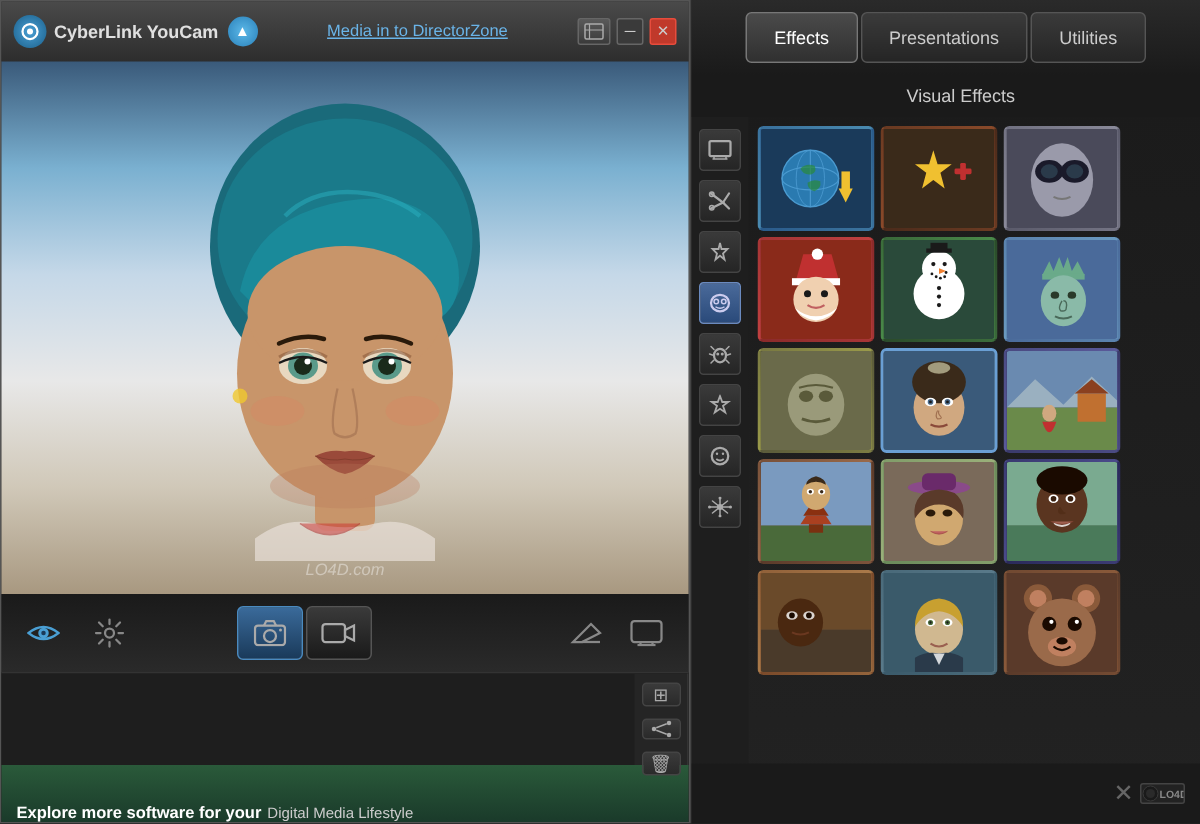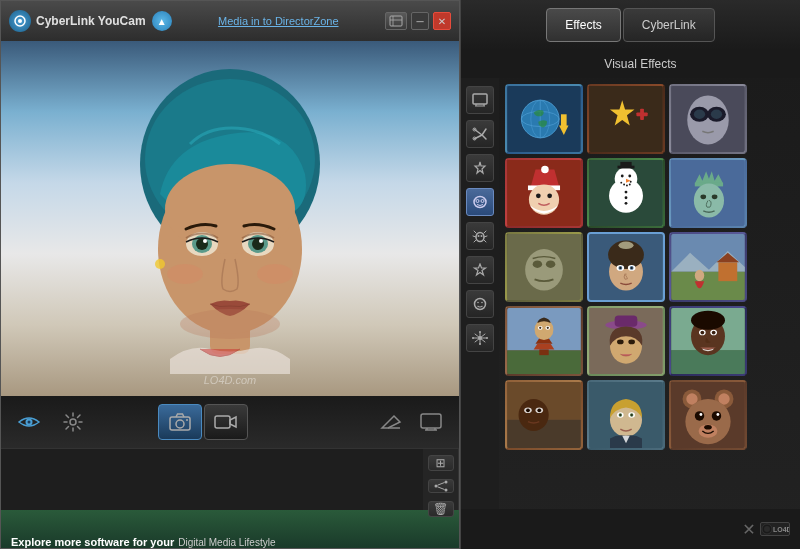--- a/index.html
+++ b/index.html
@@ -578,21 +578,22 @@
       <span class="status-text bold">Explore more software for your</span>
       <span class="status-text">Digital Media Lifestyle</span>
     </div>
   </div>
 </div>
 
 <div class="right-panel">
 
   <div class="tabs-bar">
     <button class="tab-btn active">Effects</button>
-    <button class="tab-btn">CyberLink</button>
+    <button class="tab-btn">Presentations</button>
+    <button class="tab-btn">Utilities</button>
   </div>
 
   <div class="section-title">
     <span>Visual Effects</span>
   </div>
 
   <div class="effects-content">
 
     <div class="effects-icons">
 

